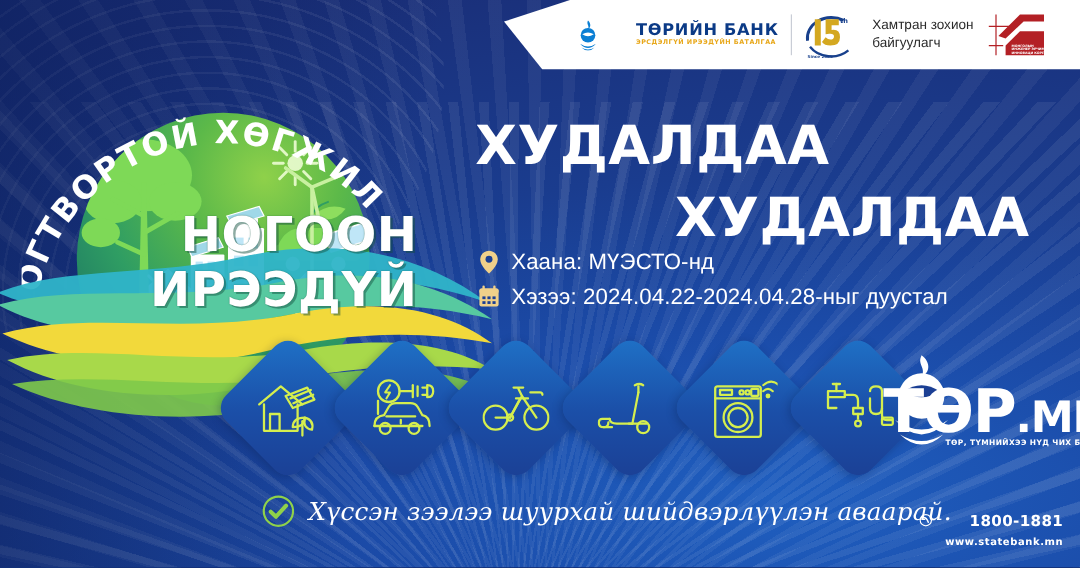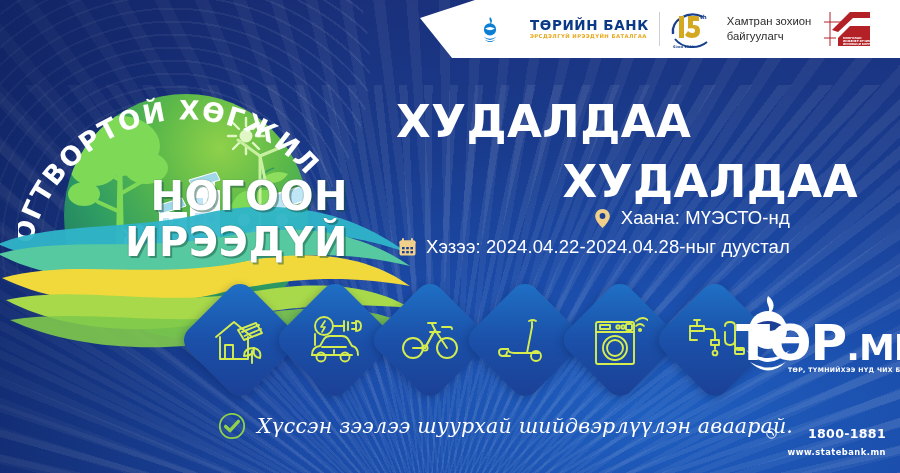--- a/index.html
+++ b/index.html
@@ -65,21 +65,21 @@
 
   
   .swoosh{position:absolute;left:-8px;top:196px;width:420px;height:168px;z-index:5;}
 
   
   .headline{position:absolute;left:396px;top:100px;width:470px;z-index:8;}
   .hl1,.hl2{font-family:"DejaVu Sans",sans-serif;font-weight:bold;color:#fff;
     font-size:45px;line-height:.98;letter-spacing:.5px;display:block;}
   .hl2{text-align:right;padding-right:8px;margin-top:16px;}
   .meta{position:absolute;left:398px;top:207px;z-index:8;}
-  .meta-row{display:flex;align-items:center;gap:9px;margin-bottom:7px;justify-content:flex-end;}
+  .meta-row{display:flex;align-items:center;gap:9px;margin-bottom:7px;}
   .meta-ico{width:19px;height:21px;flex:0 0 auto;position:relative;}
   .meta-txt{color:#fff;font-size:18.5px;font-family:"Liberation Sans",sans-serif;
     letter-spacing:.1px;white-space:nowrap;}
 
   
   .icons{position:absolute;left:196px;top:296px;display:flex;gap:7px;z-index:9;}
   .dmd{width:88px;height:88px;transform:rotate(45deg);border-radius:15px;
     background:linear-gradient(135deg,#1f73c8 0%,#1b4fa8 52%,#1b3f94 100%);
     display:flex;align-items:center;justify-content:center;
     box-shadow:0 2px 8px rgba(6,20,60,.28);}

